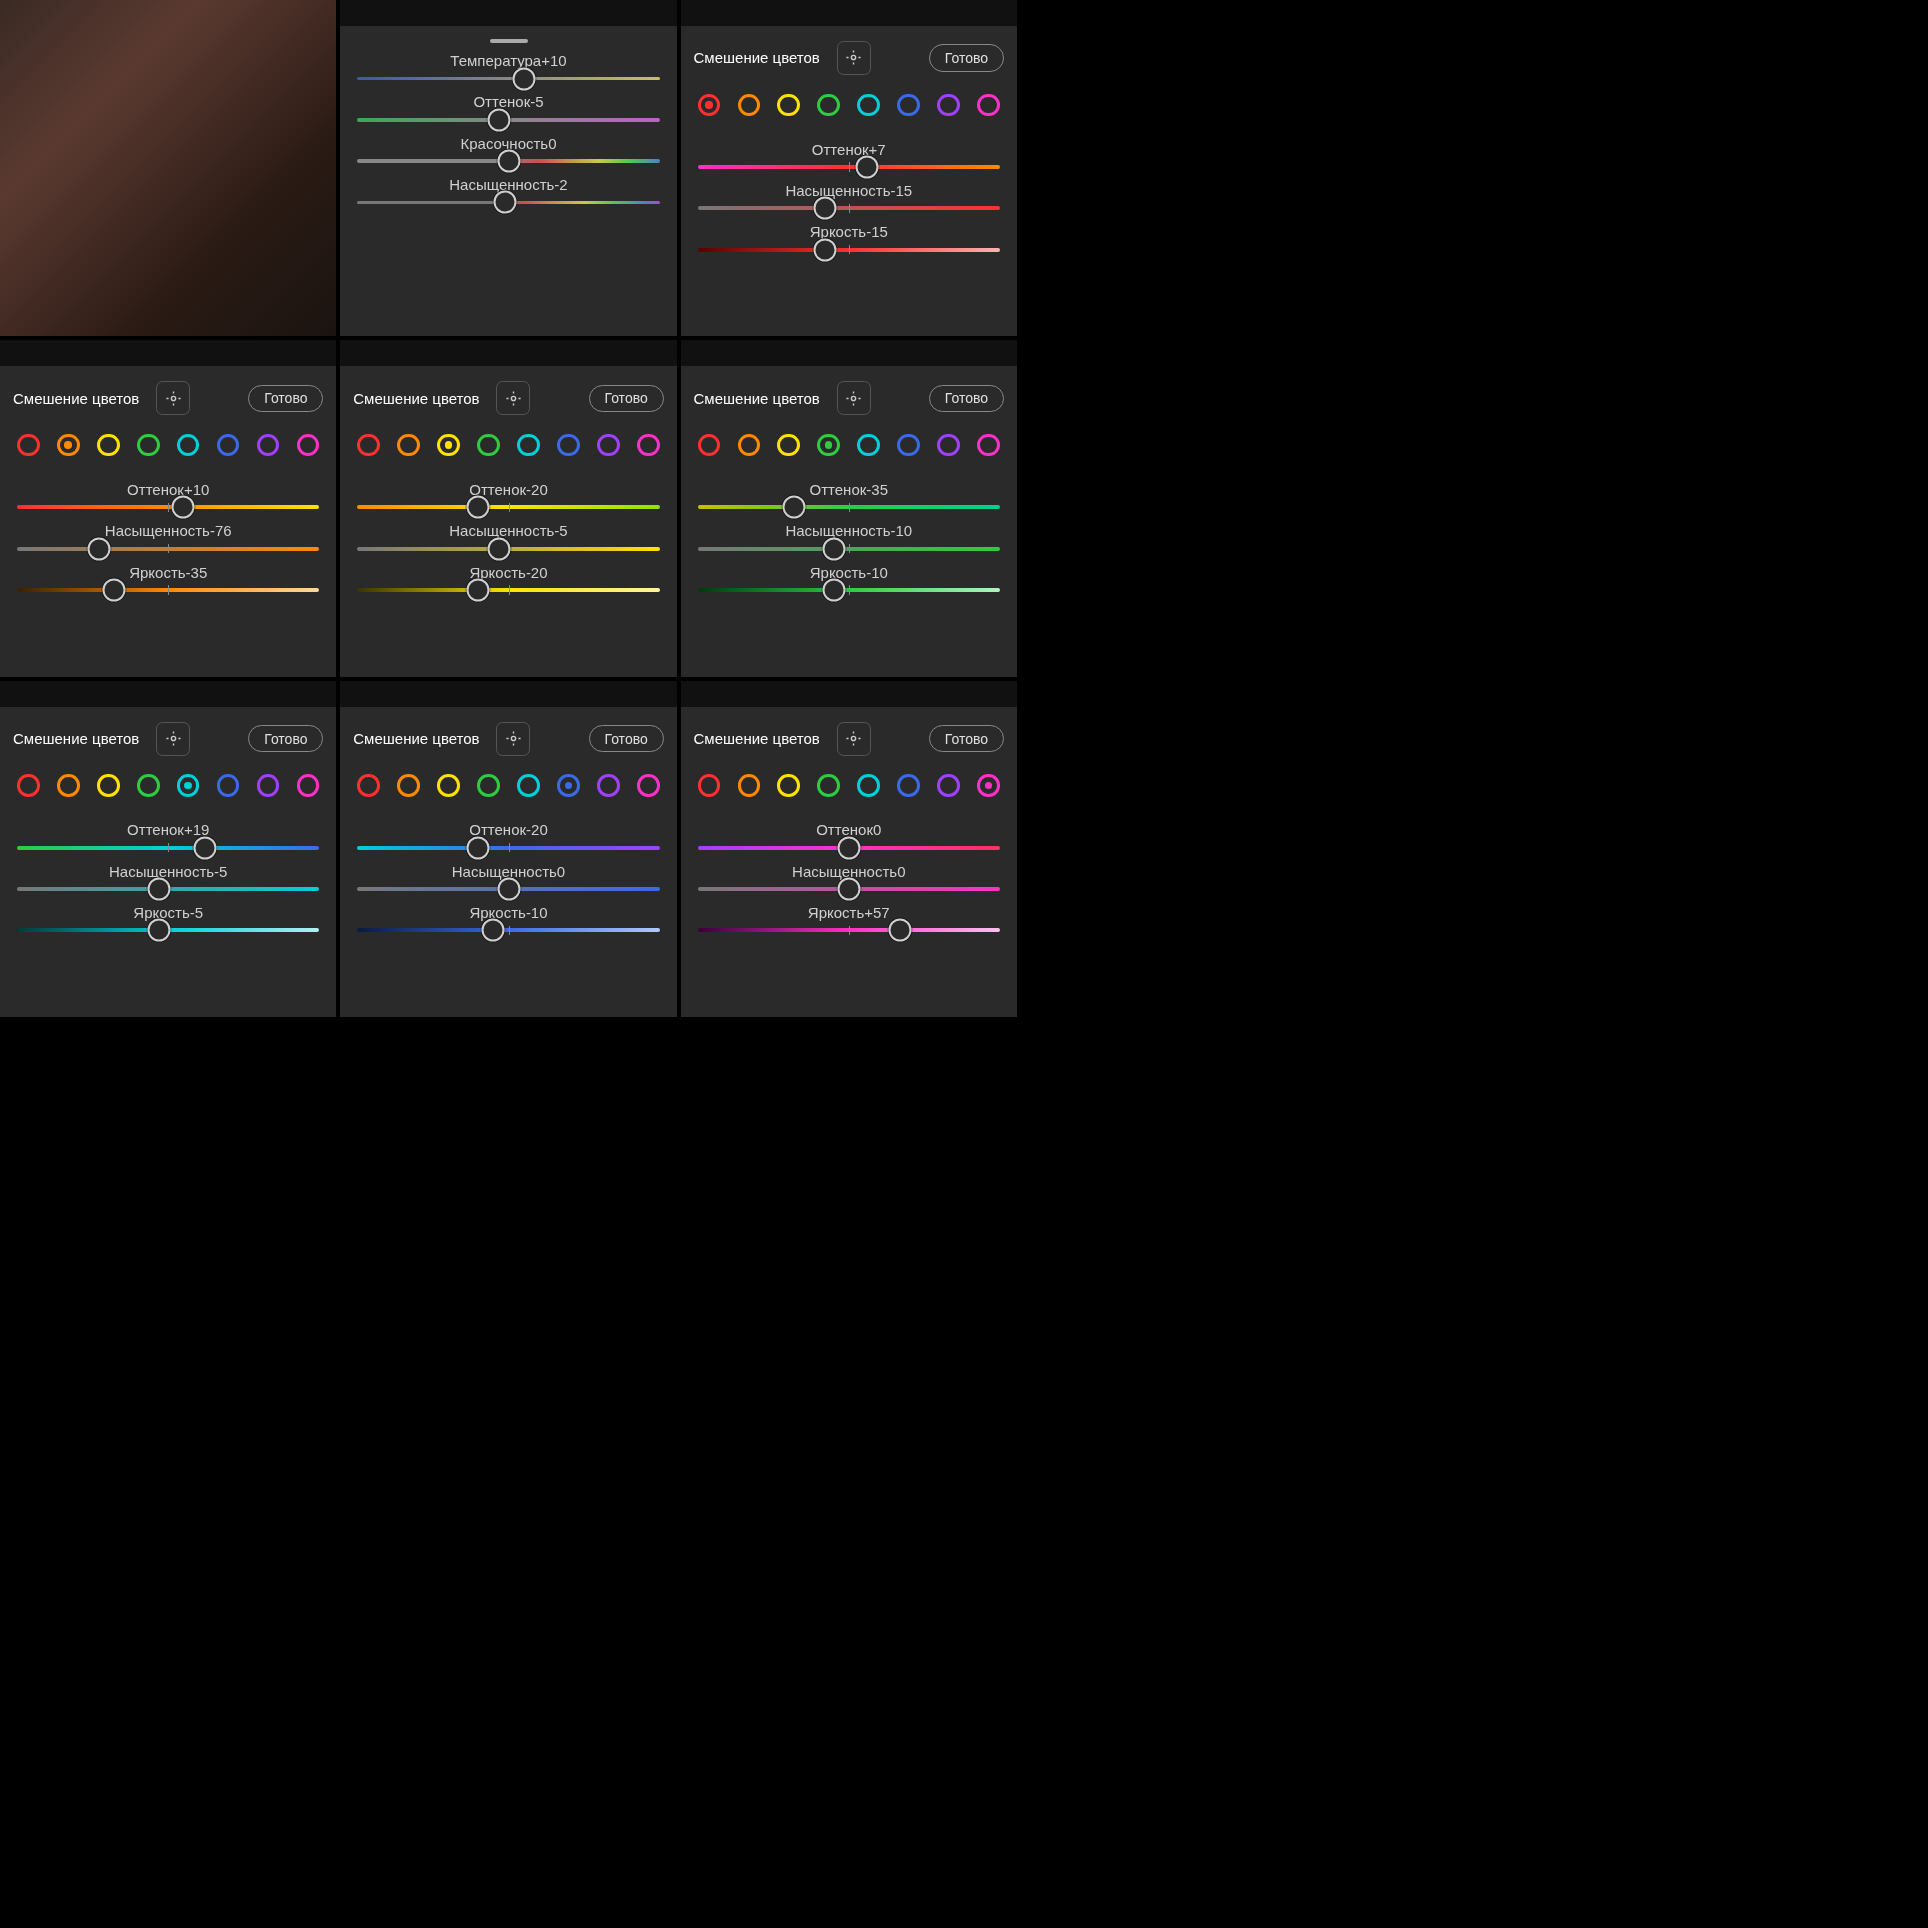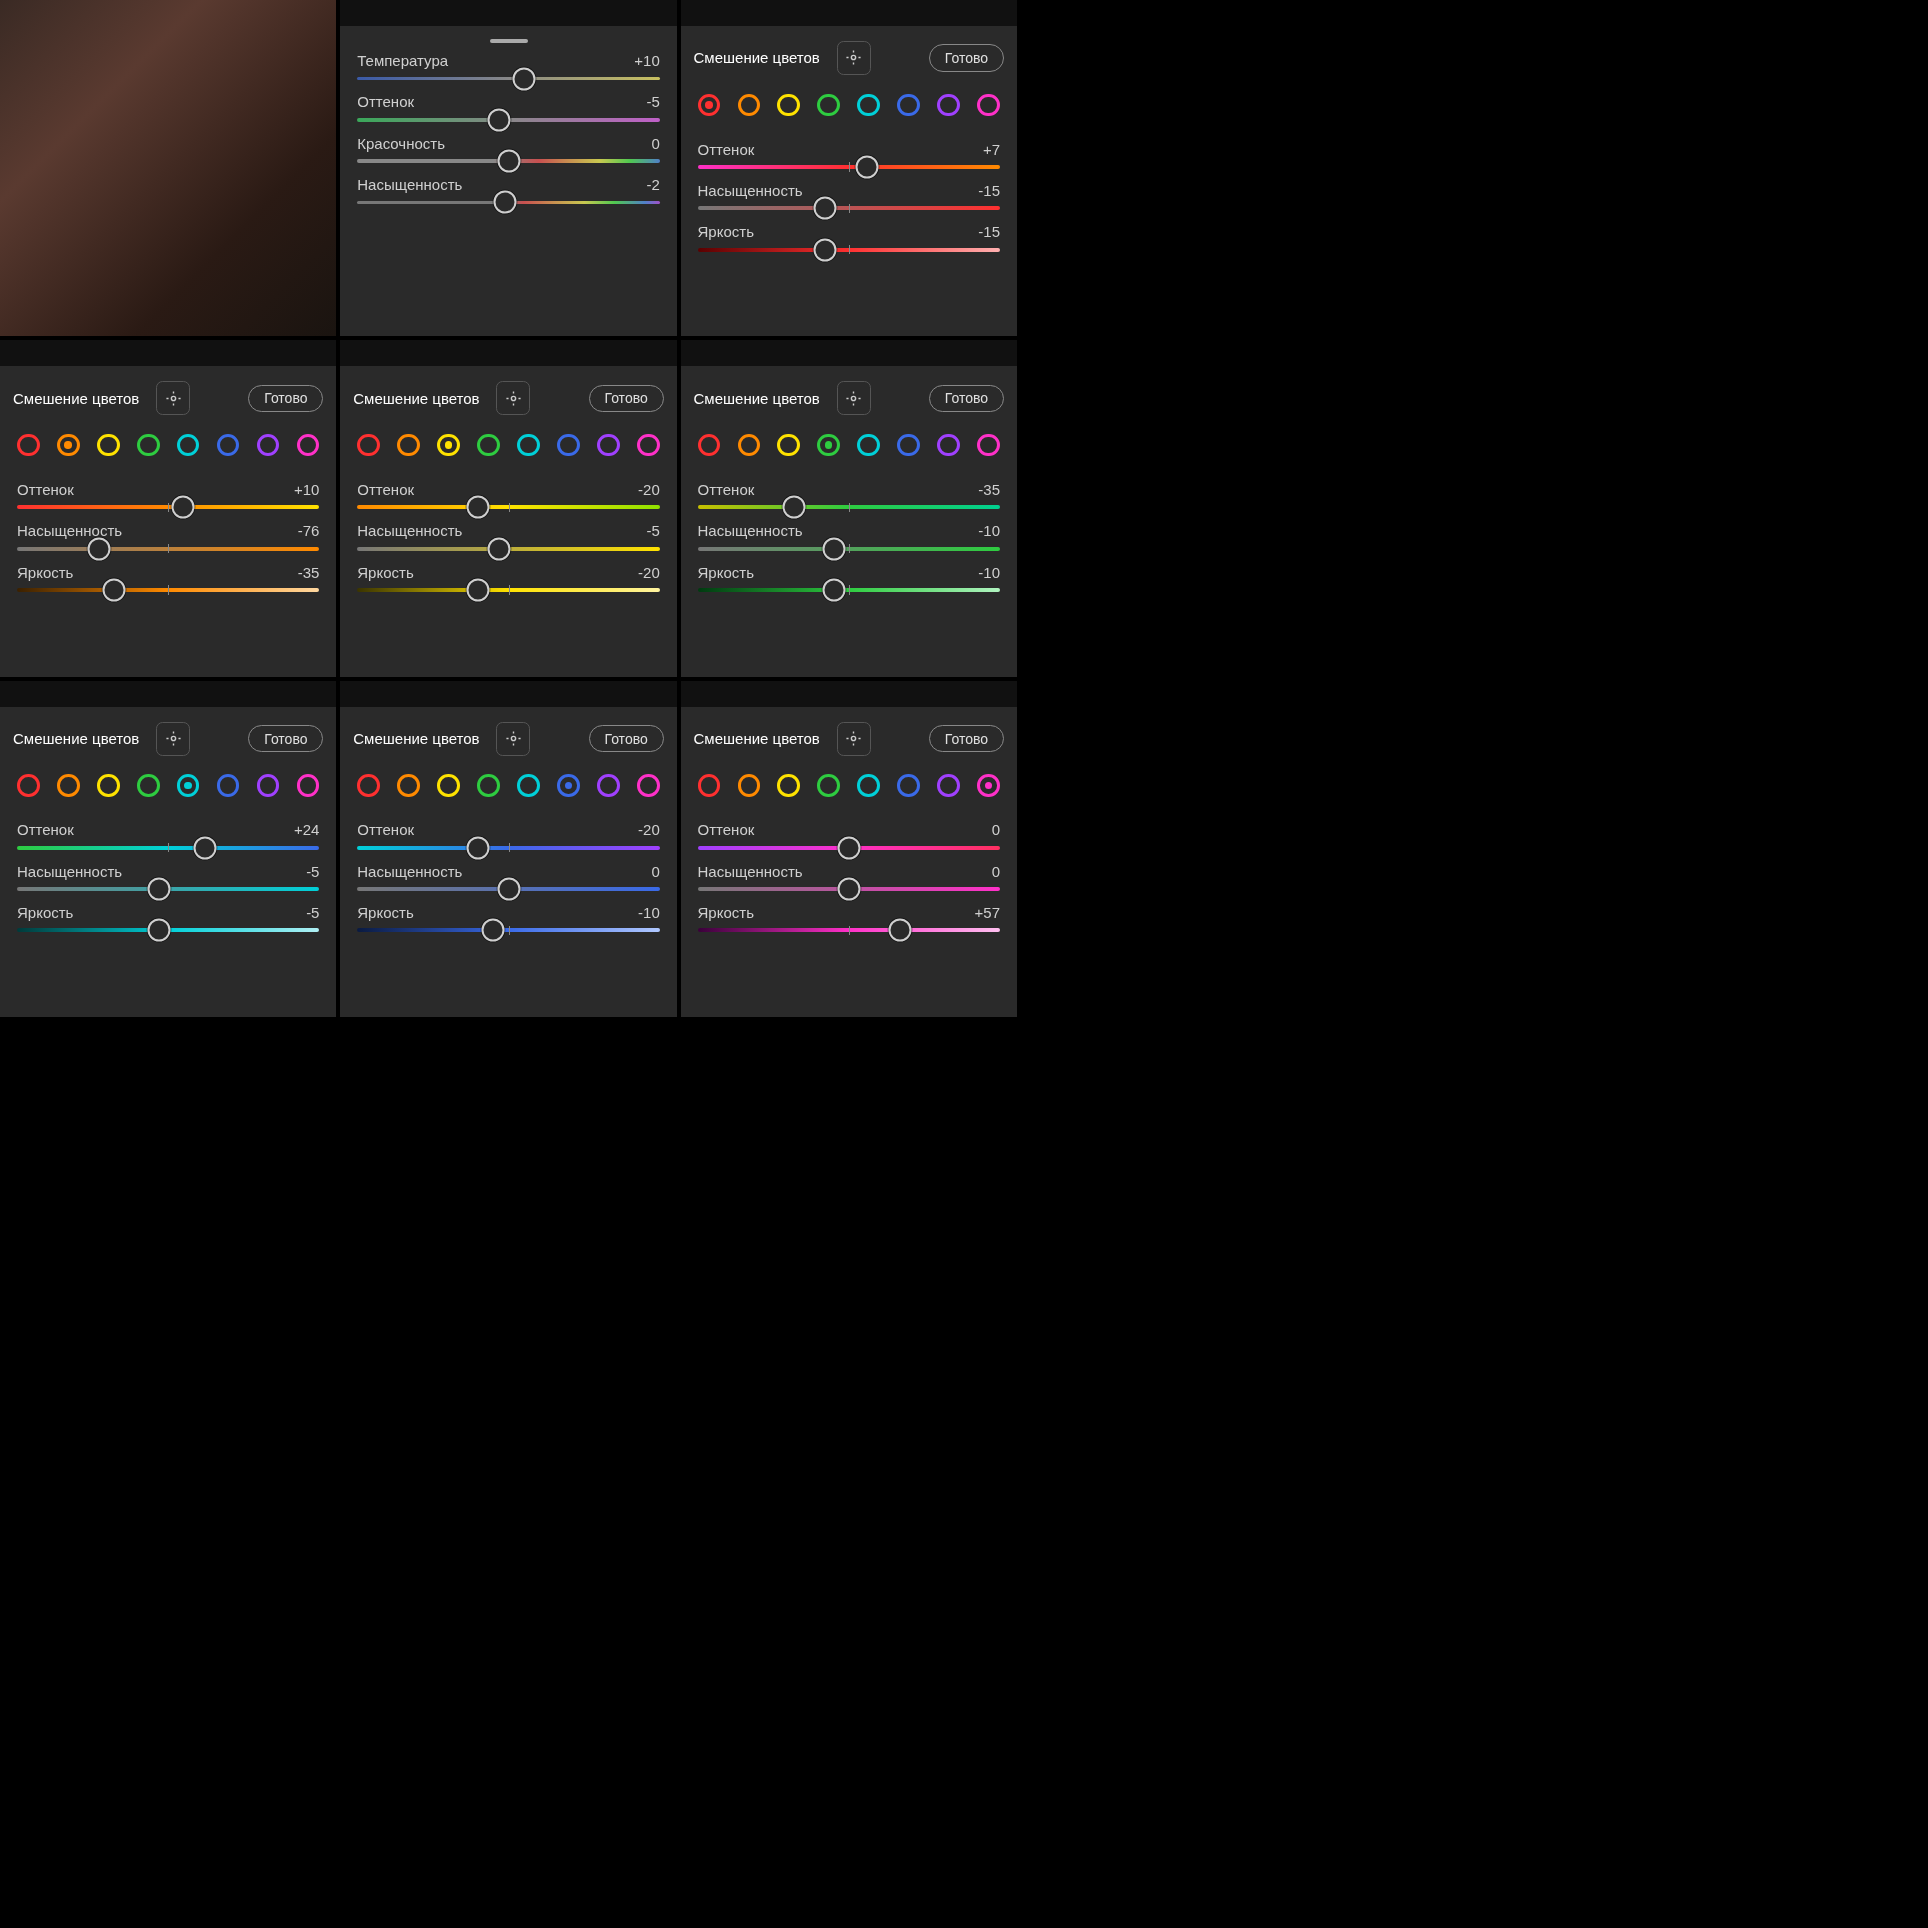--- a/index.html
+++ b/index.html
@@ -12,21 +12,21 @@
   .panel{padding:0 17px 11.3px}
   .hdr{display:flex;align-items:center;padding:9.4px 13px 13px;gap:11.3px}
   .hdr .title{font-size:15px;color:#ffffff;flex:0 0 auto}
   .target{width:32px;height:32px;border:0.9px solid #555;border-radius:6.6px;display:flex;align-items:center;justify-content:center;margin-left:5.6px}
   .target svg{width:17px;height:17px}
   .done{margin-left:auto;border:0.9px solid #888;border-radius:17px;padding:4.7px 15px;font-size:14px;color:#e0e0e0}
   .swatches{display:flex;justify-content:space-between;padding:5.6px 17px 17px}
   .sw{width:22.6px;height:22.6px;border-radius:50%;box-sizing:border-box;border:3.8px solid;position:relative}
   .sw.sel::after{content:"";position:absolute;left:50%;top:50%;width:7.5px;height:7.5px;margin:-3.8px 0 0 -3.8px;border-radius:50%;background:currentColor}
   .row{margin:7.5px 0 13px}
-  .lbl{display:flex;justify-content:space-between;font-size:15px;color:#d0d0d0;margin-bottom:7.5px}
+  .lbl{display:flex;justify-content:center;font-size:15px;color:#d0d0d0;margin-bottom:7.5px}
   .track{position:relative;height:3.8px;border-radius:1.9px}
   .thumb{position:absolute;top:50%;width:19px;height:19px;border-radius:50%;background:#2a2a2a;border:2.8px solid #cfcfcf;transform:translate(-50%,-50%);box-shadow:0 0 0 0.9px rgba(0,0,0,.5)}
   .tick{position:absolute;top:-2.8px;width:0.9px;height:9.4px;background:#888;left:50%}
 </style>
 </head>
 <body>
 
 <div class="grid">
 
   <div class="cell photo"></div>
@@ -317,21 +317,21 @@
         <span class="sw" style="border-color:#2ecc40;color:#2ecc40"></span>
         <span class="sw sel" style="border-color:#00d0d8;color:#00d0d8"></span>
         <span class="sw" style="border-color:#3a6ae8;color:#3a6ae8"></span>
         <span class="sw" style="border-color:#a040ff;color:#a040ff"></span>
         <span class="sw" style="border-color:#ff30c8;color:#ff30c8"></span>
       </div>
       <div class="panel">
         <div class="row">
     <div class="lbl">
             <span>Оттенок</span>
-            <span>+24</span>
+            <span>+19</span>
           </div>
     <div class="track" style="background:linear-gradient(90deg,#2ecc40,#00d0d8,#3a6ae8)">
       <span class="tick"></span>
       <span class="thumb" style="left:62%"></span>
     </div>
         </div>
         <div class="row">
     <div class="lbl">
             <span>Насыщенность</span>
             <span>-5</span>

